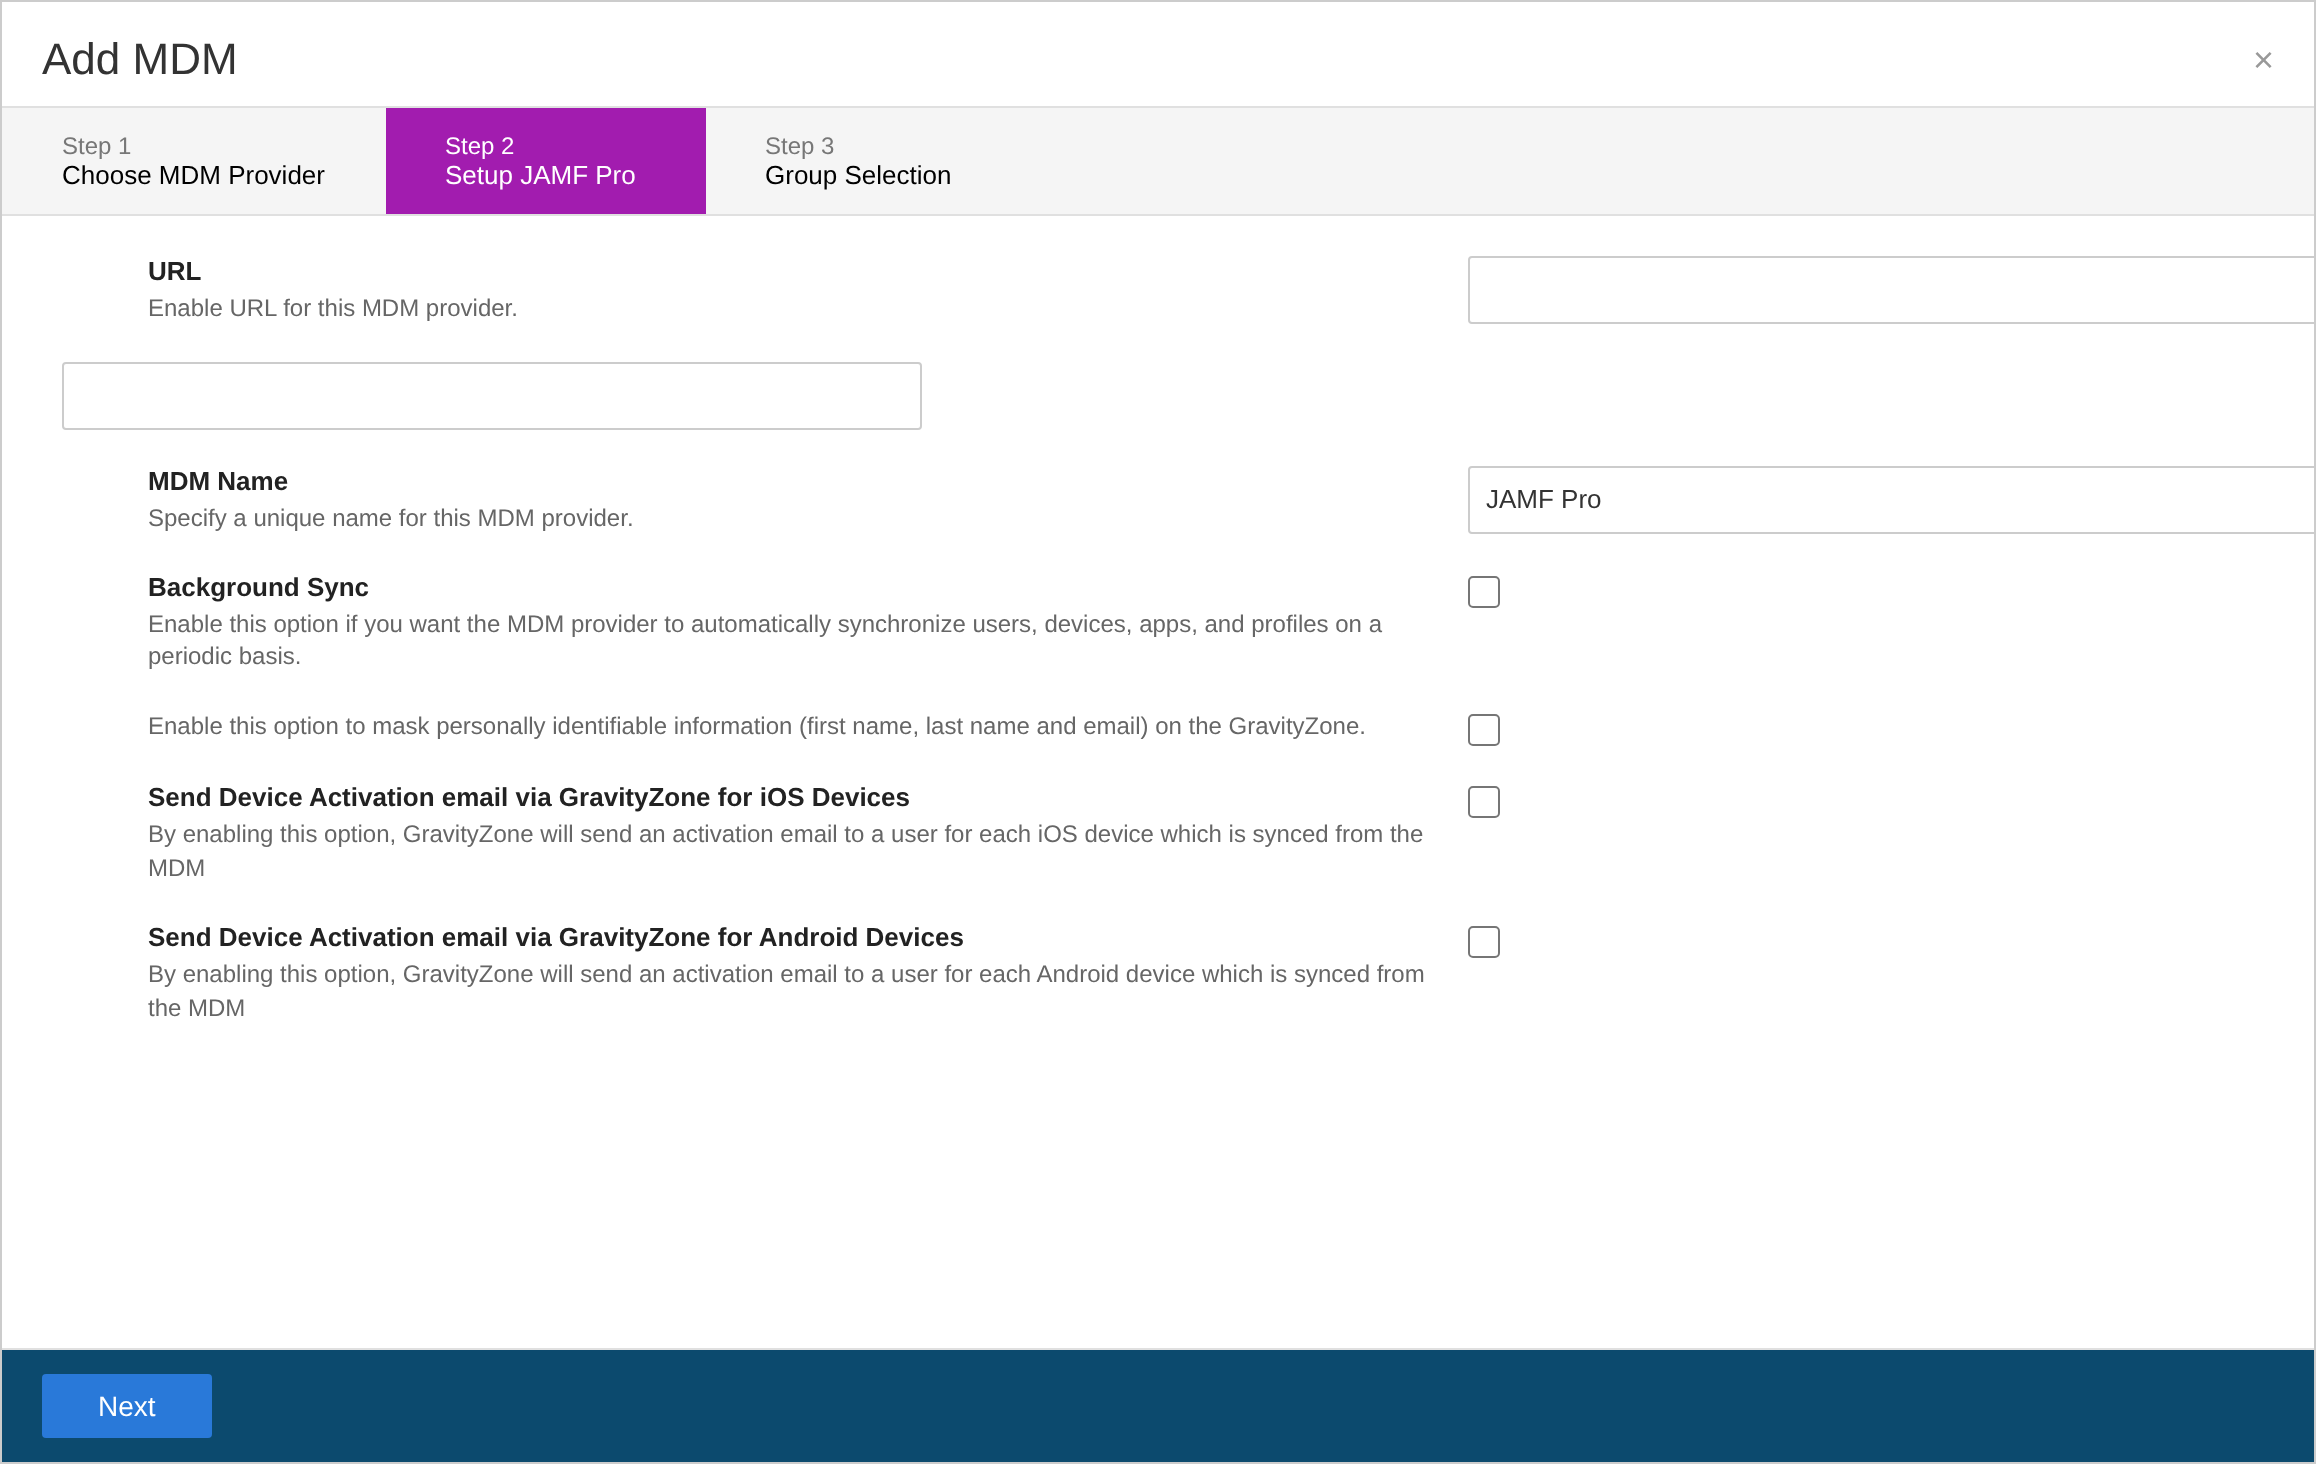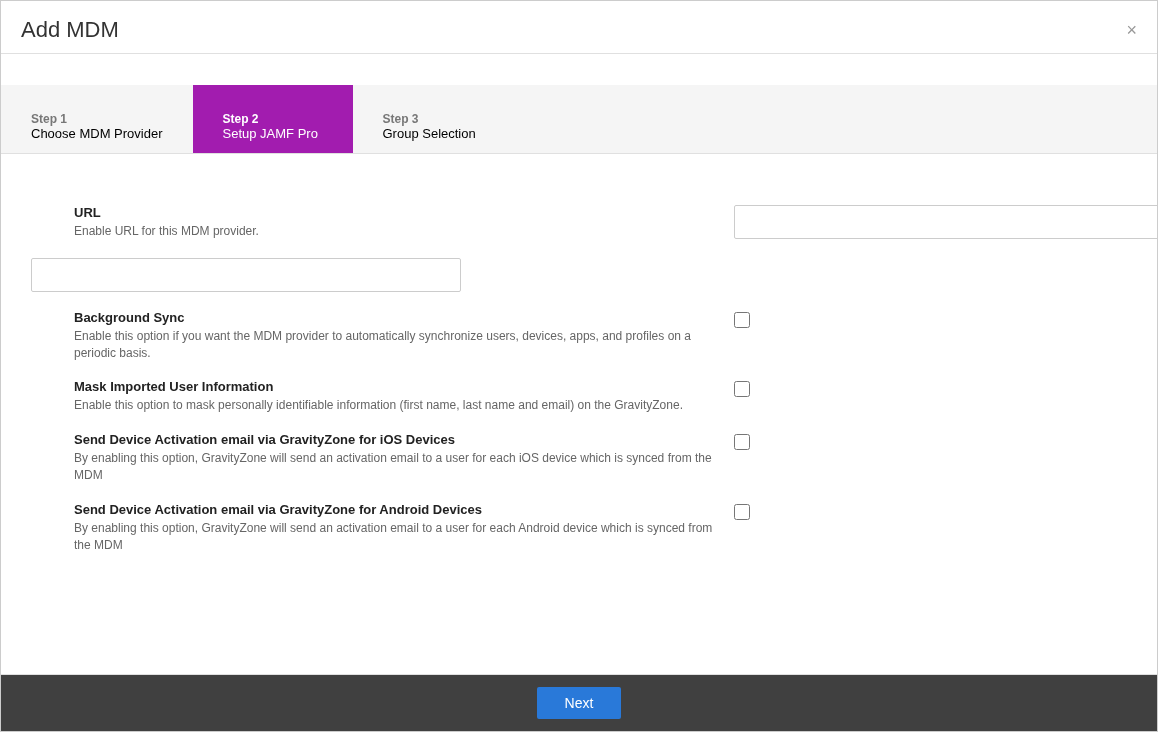--- a/index.html
+++ b/index.html
@@ -14,21 +14,20 @@
     }
 
     .dialog {
       width: 1158px;
       height: 732px;
       background: #fff;
       border: 1px solid #ccc;
       display: flex;
       flex-direction: column;
       position: relative;
-      gap: 31px;
     }
 
     .dialog-header {
       padding: 16px 20px 10px 20px;
       border-bottom: 1px solid #e0e0e0;
       display: flex;
       align-items: center;
       justify-content: space-between;
     }
 
@@ -57,22 +56,21 @@
       justify-content: center;
       min-width: 160px;
     }
 
     .step.active {
       background: #a21caf;
     }
 
     .step-number {
       font-size: 12px;
-      font-weight: bold;
-      margin-top: 15px;
+      font-weight: normal;
     }
 
     .step.active .step-number,
     .step.active .step-label {
       color: #fff;
     }
 
     .step-label {
       font-size: 13px;
       color: #555;
@@ -139,22 +137,22 @@
       width: 16px;
       height: 16px;
       margin-top: 2px;
       cursor: pointer;
     }
 
     .dialog-footer {
       padding: 12px 20px;
       border-top: 1px solid #e0e0e0;
       display: flex;
-      justify-content: center;
-      background: #404040;
+      justify-content: flex-start;
+      background: #0c4a6e;
     }
 
     .btn-next {
       background: #2979d9;
       color: #fff;
       border: none;
       padding: 8px 28px;
       font-size: 14px;
       border-radius: 2px;
       cursor: pointer;
@@ -197,34 +195,42 @@
       </div>
     </div>
 
     <div class="form-row">
       <div class="form-control-group">
         <input type="text" class="form-input" value="" style="">
       </div>
     </div>
 
 
+    <div class="form-row">
+      <div class="form-label-group">
+        <div class="form-label">MDM Name</div>
+        <div class="form-description">Specify a unique name for this MDM provider.</div>
+      </div>
+      <div class="form-control-group">
+        <input type="text" class="form-input" value="JAMF Pro" style="">
+      </div>
+    </div>
 
     <div class="form-row">
       <div class="form-label-group">
         <div class="form-label">Background Sync</div>
         <div class="form-description">Enable this option if you want the MDM provider to automatically synchronize users, devices, apps, and profiles on a periodic basis.</div>
       </div>
       <div class="form-control-group">
         <input type="checkbox" class="form-checkbox" style="">
       </div>
     </div>
 
     <div class="form-row">
       <div class="form-label-group">
-        <div class="form-label">Mask Imported User Information</div>
         <div class="form-description">Enable this option to mask personally identifiable information (first name, last name and email) on the GravityZone.</div>
       </div>
       <div class="form-control-group">
         <input type="checkbox" class="form-checkbox" style="">
       </div>
     </div>
 
     <div class="form-row">
       <div class="form-label-group">
         <div class="form-label">Send Device Activation email via GravityZone for iOS Devices</div>

